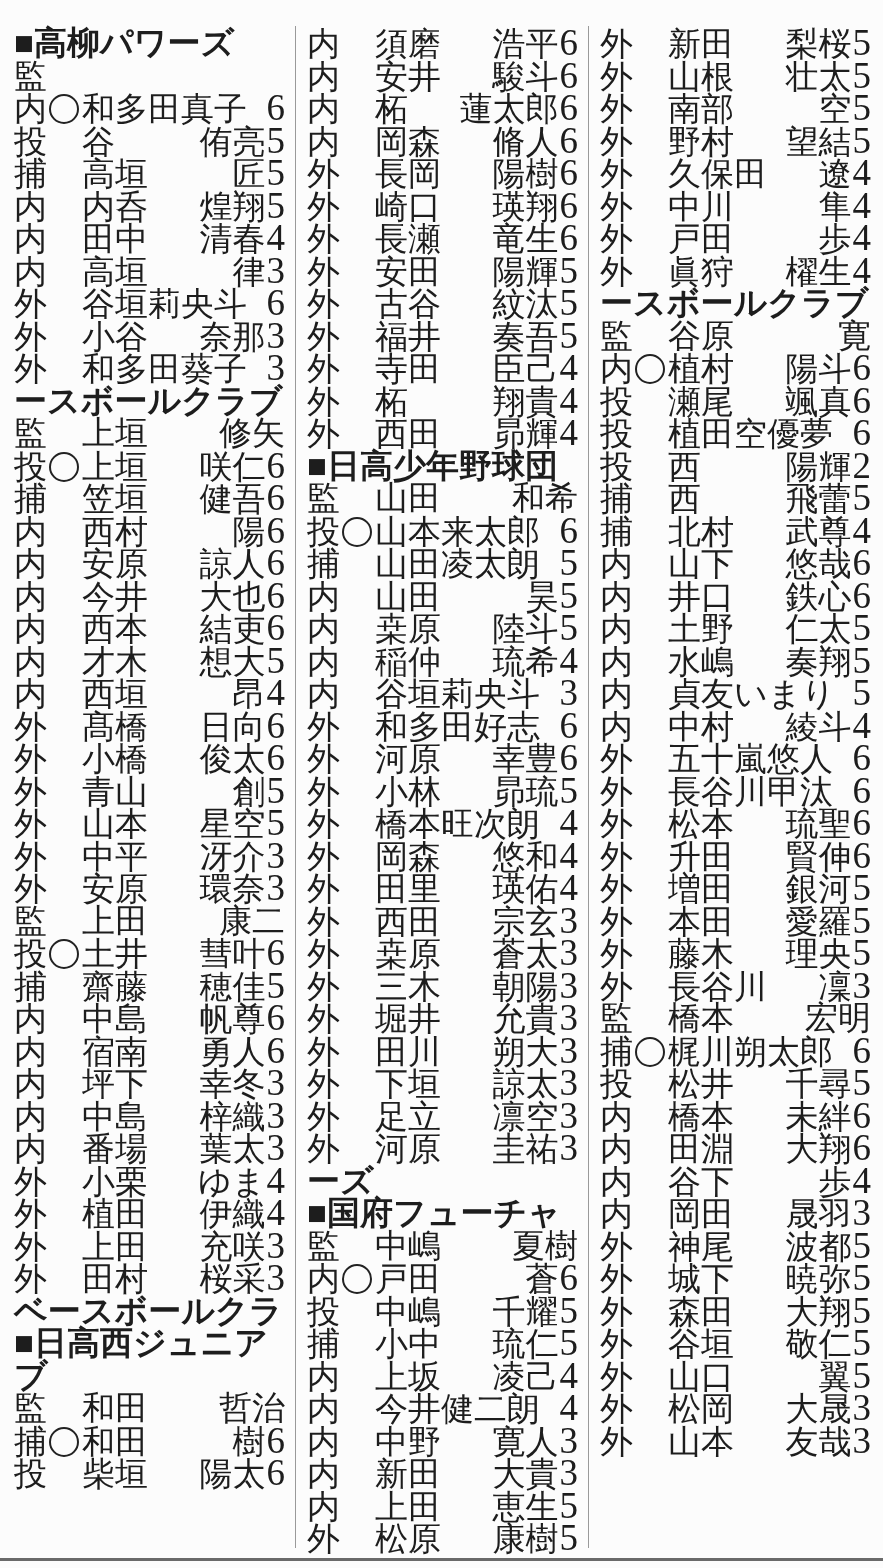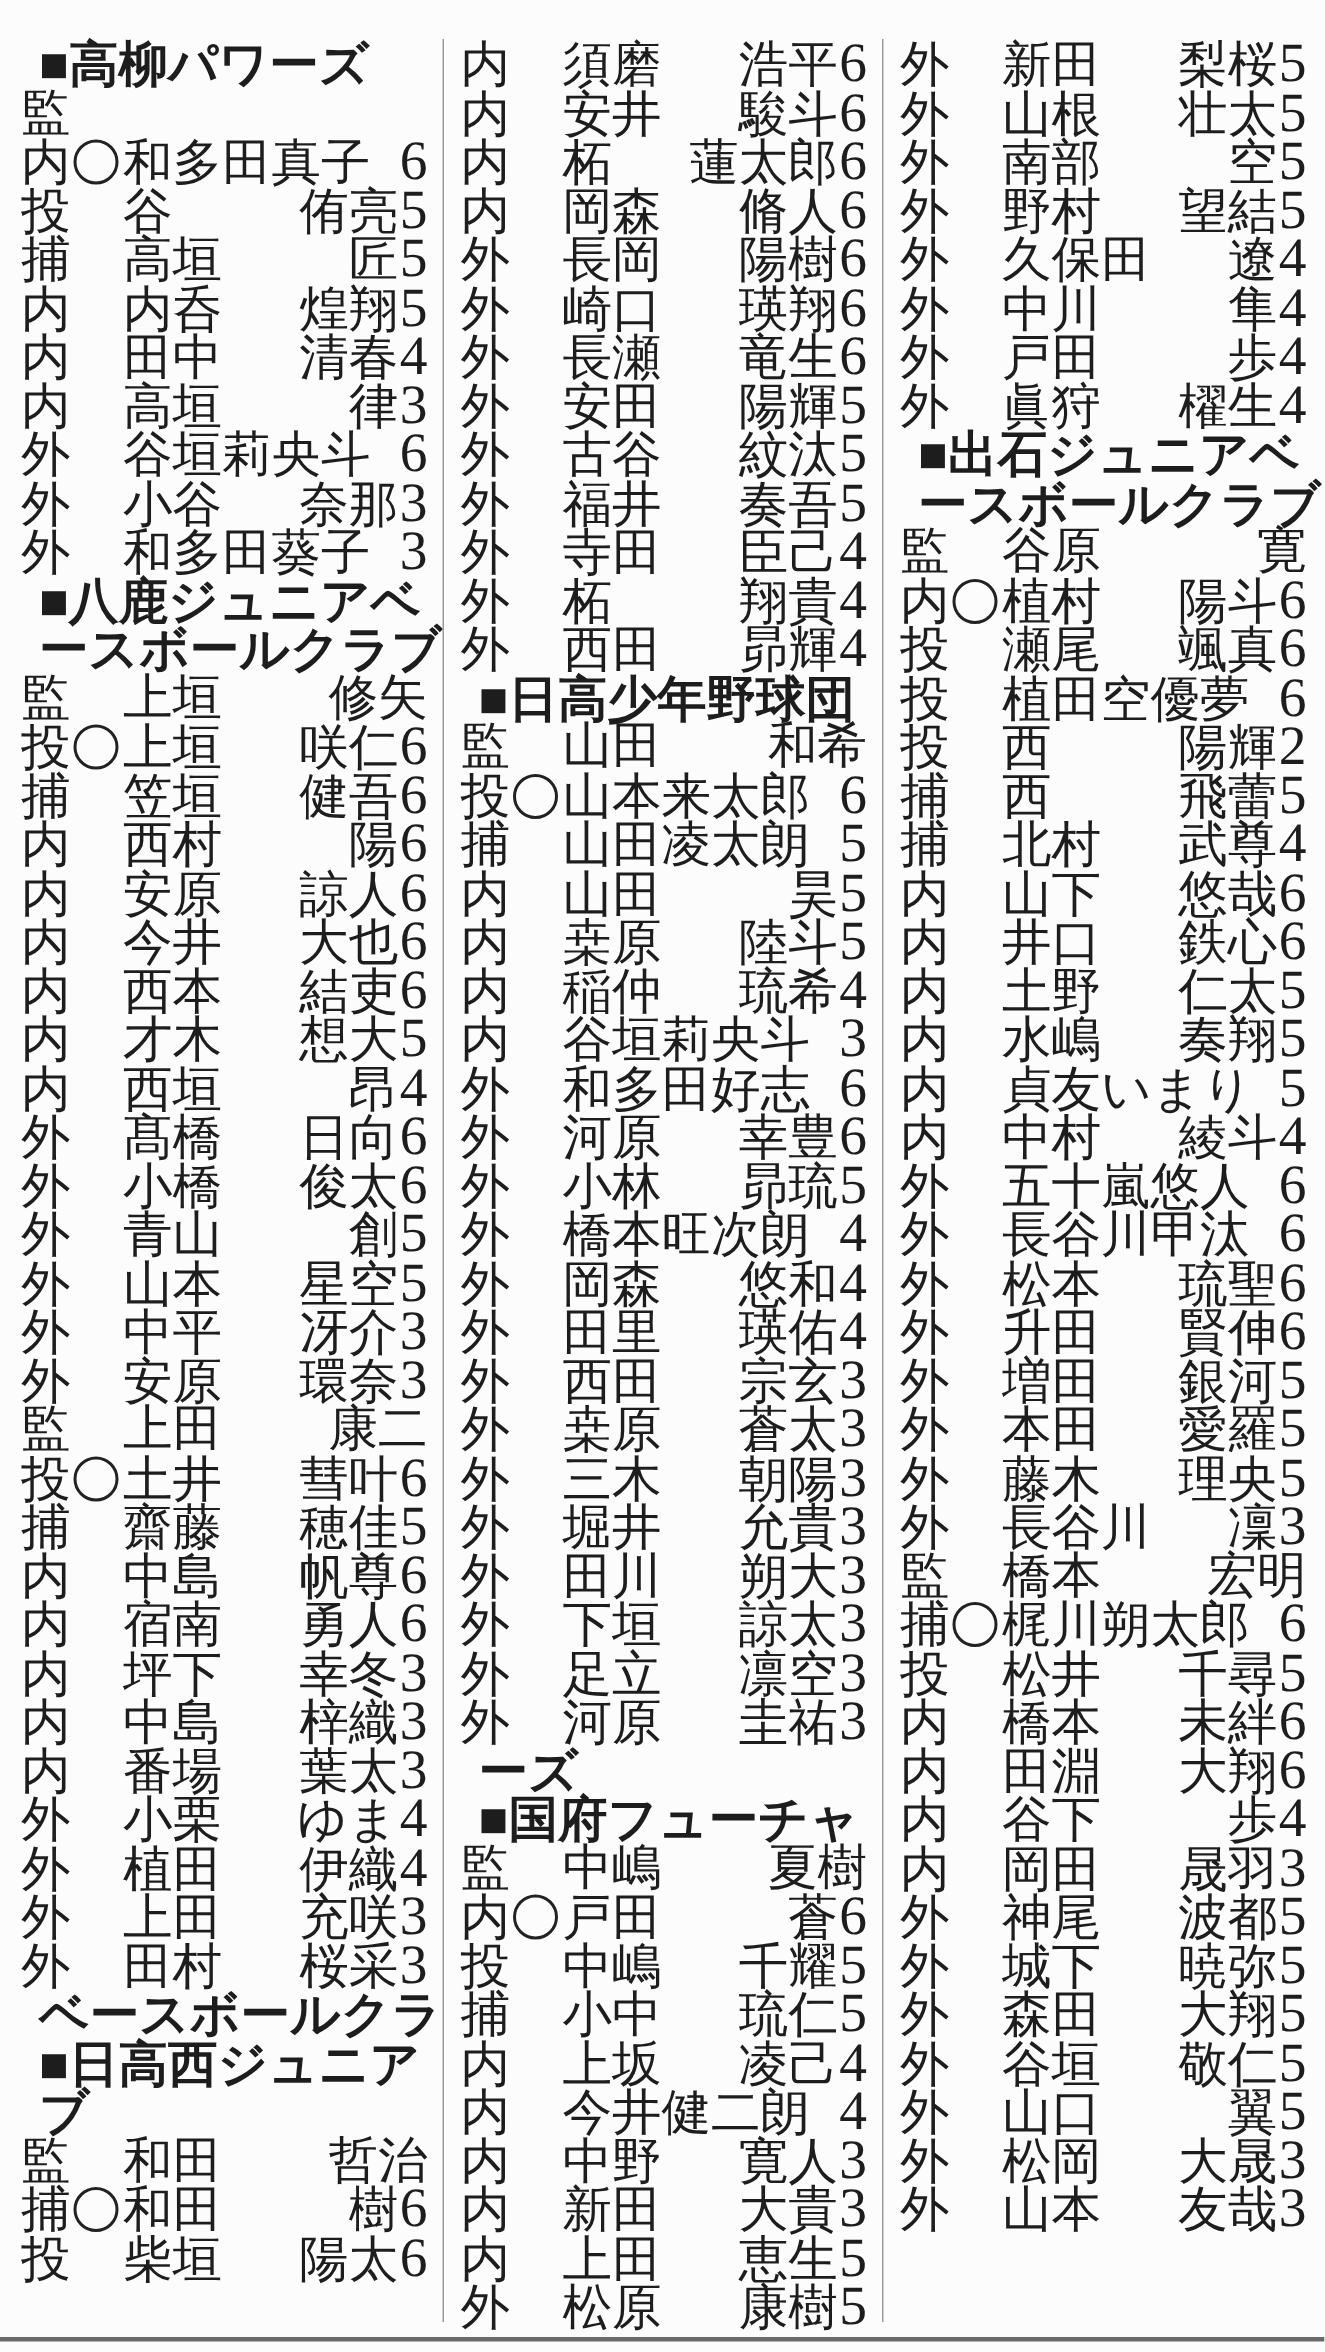--- a/index.html
+++ b/index.html
@@ -18,21 +18,21 @@
   .vd-2{left:588px;}
   .bottom-rule{position:absolute;left:0;top:1558px;width:883px;height:3px;background:#6a6a6a;}
   .row{
     height:32.5px;line-height:32.5px;
     display:flex;align-items:baseline;
     font-family:"Liberation Serif","DejaVu Serif",serif;
     font-size:33px;color:#1d1d1d;white-space:nowrap;
   }
   .row.header{
     font-family:"Liberation Sans","DejaVu Sans",sans-serif;
-    font-weight:700;font-size:33px;letter-spacing:0px;margin-left:12px;
+    font-weight:700;font-size:33px;letter-spacing:0px;
   }
   .pos{display:inline-block;width:34px;flex:0 0 34px;}
   .mark{display:inline-block;width:34px;flex:0 0 34px;position:relative;}
   .capcircle{
     position:absolute;left:1px;top:-26px;
     width:30px;height:30px;box-sizing:border-box;
     border:2.5px solid #222;border-radius:50%;
     background:transparent;
   }
   .name{flex:1 1 auto;display:flex;justify-content:space-between;align-items:baseline;}
@@ -143,23 +143,20 @@
         <span class="pos">外</span>
         <span class="mark"></span>
         <span class="name">
           <span class="sei">和多田葵子</span>
           <span class="rightgrp">
             <span class="grade">3</span>
           </span>
         </span>
       </div>
       <div class="row header">
-        <span class="htext">■八鹿ジュニアベ</span>
-      </div>
-      <div class="row header">
         <span class="htext">ースボールクラブ</span>
       </div>
       <div class="row player">
         <span class="pos">監</span>
         <span class="mark"></span>
         <span class="name">
           <span class="sei">上垣</span>
           <span class="rightgrp">
             <span class="mei">修矢</span>
           </span>
@@ -1070,23 +1067,20 @@
       <div class="row player">
         <span class="pos">外</span>
         <span class="mark"></span>
         <span class="name">
           <span class="sei">眞狩</span>
           <span class="rightgrp">
             <span class="mei">櫂生</span>
             <span class="grade">4</span>
           </span>
         </span>
-      </div>
-      <div class="row header">
-        <span class="htext">■出石ジュニアベ</span>
       </div>
       <div class="row header">
         <span class="htext">ースボールクラブ</span>
       </div>
       <div class="row player">
         <span class="pos">監</span>
         <span class="mark"></span>
         <span class="name">
           <span class="sei">谷原</span>
           <span class="rightgrp">

